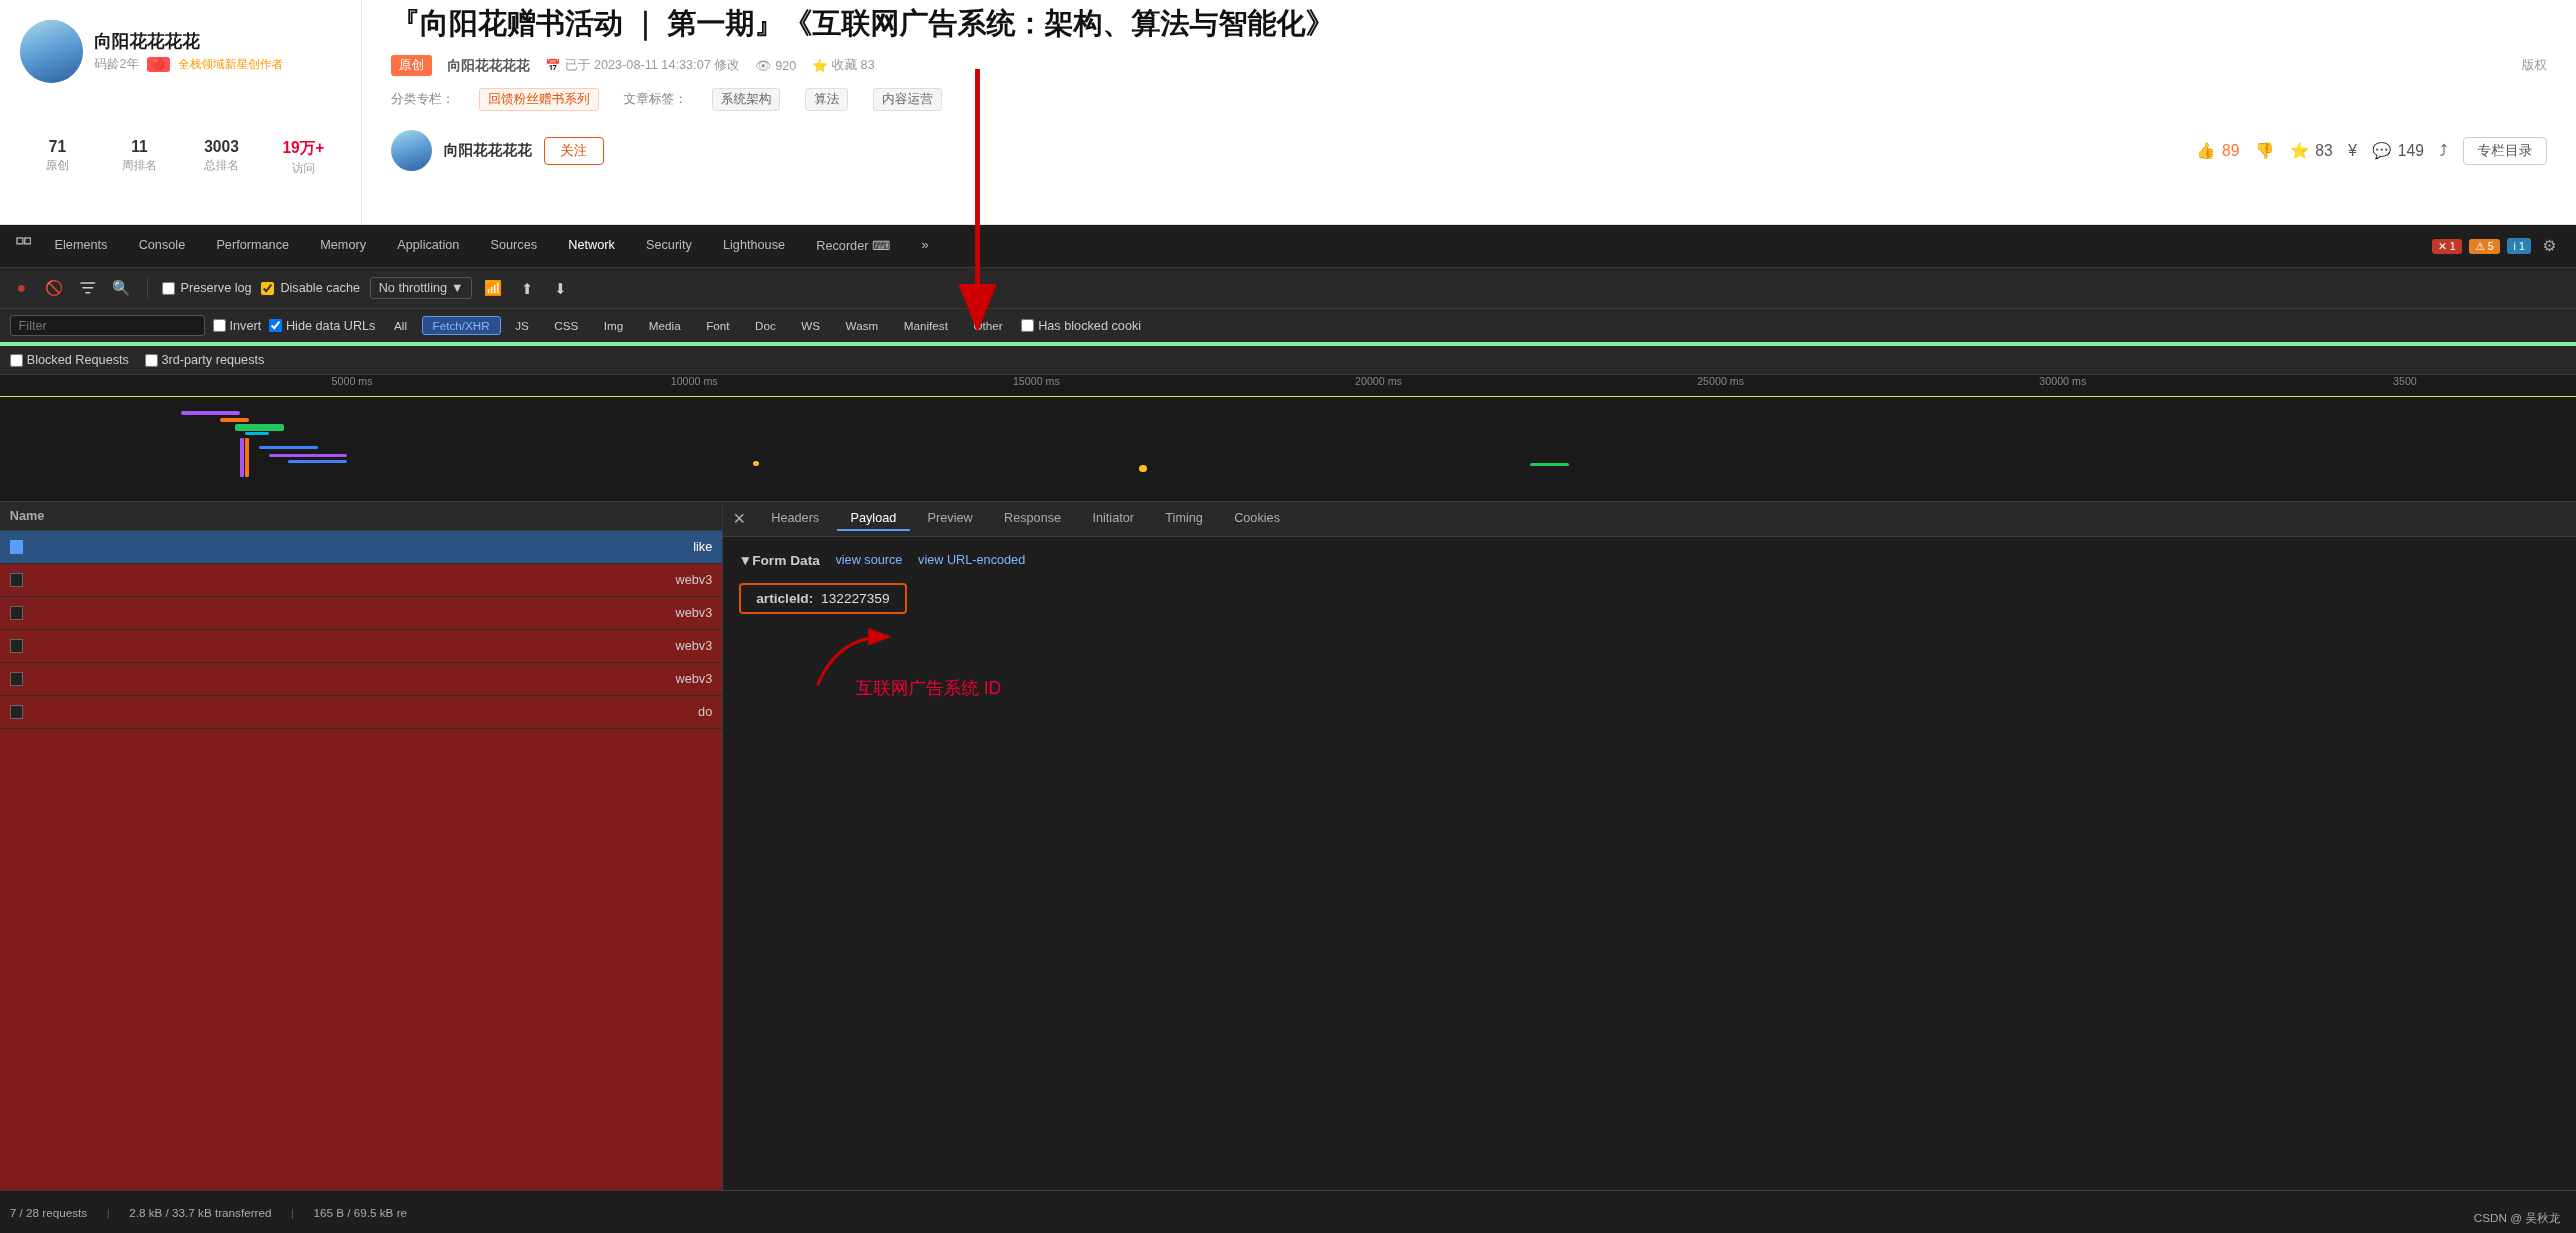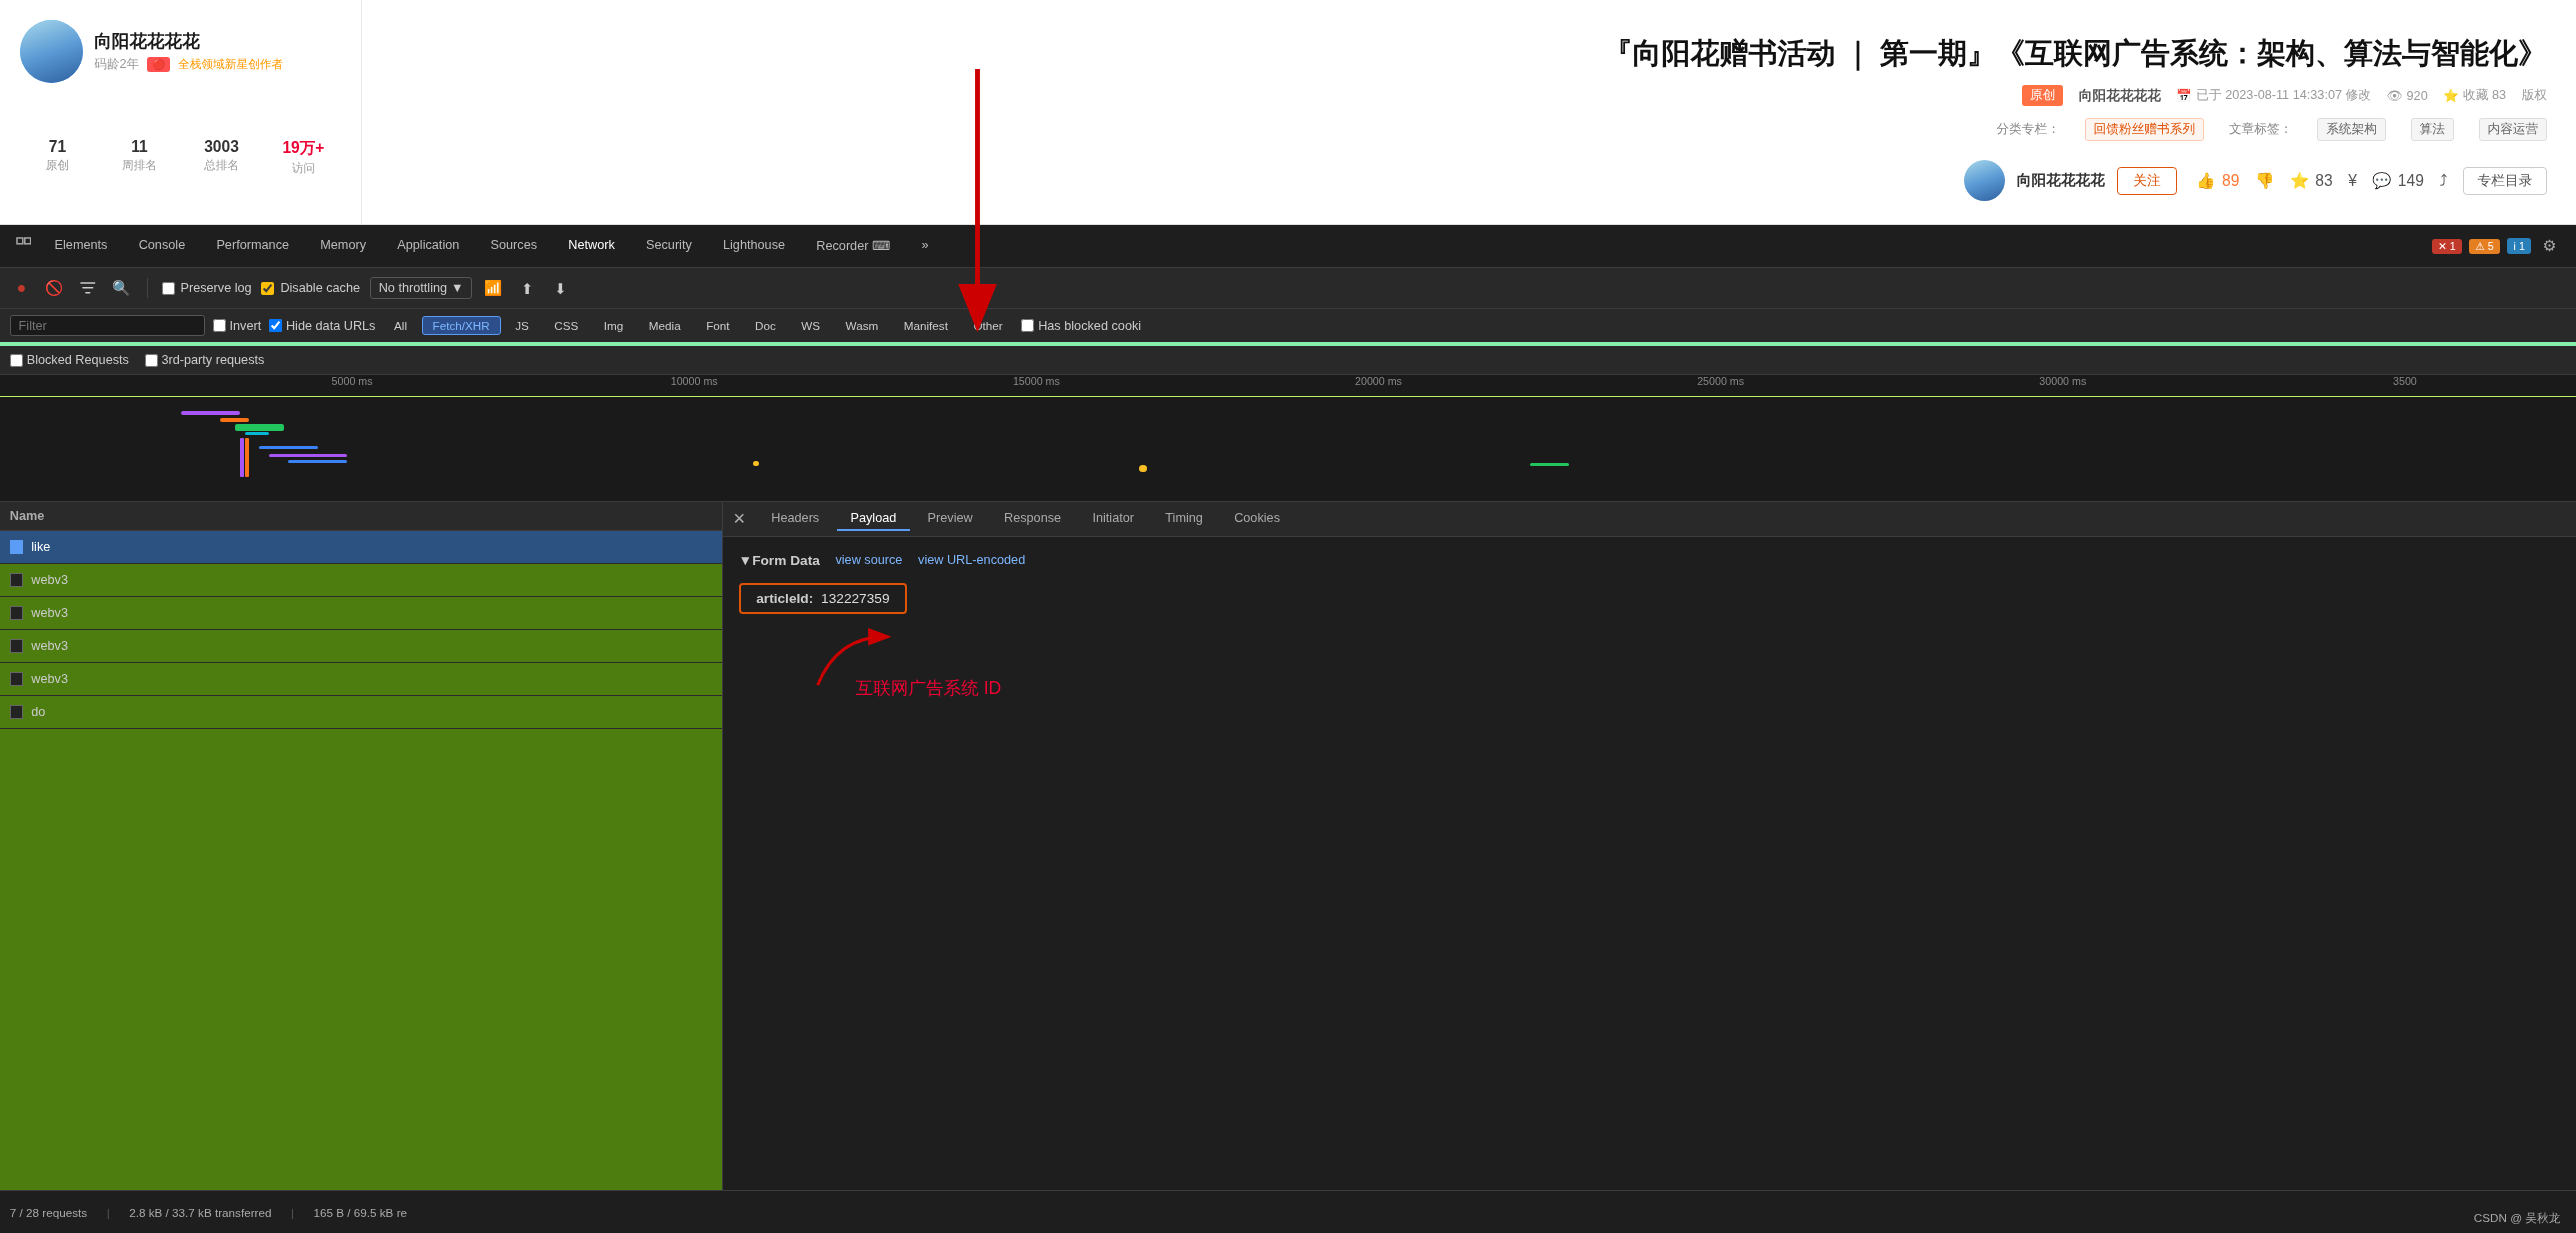--- a/index.html
+++ b/index.html
@@ -19,21 +19,21 @@
     .badge { background: #ff4f4f; color: #fff; font-size: 10.7px; padding: 1px 4.9px; border-radius: 2.9px; display: flex; align-items: center; gap: 2.9px; }
     .creator-badge { color: #f90; font-size: 11.7px; font-weight: 500; }
     .stats-grid { display: grid; grid-template-columns: repeat(4, 1fr); gap: 5.9px; }
     .stat-item { display: flex; flex-direction: column; align-items: center; gap: 2px; }
     .stat-value { font-size: 15.6px; font-weight: 600; color: #333; margin-top: 38px; }
     .stat-label { font-size: 11.7px; color: #999; }
     .stat-value.red { color: #e03; }
     .stats-grid2 { display: grid; grid-template-columns: repeat(5, 1fr); gap: 5.9px; margin-top: 3.9px; }
 
     
-    .article-area { flex: 1; padding: 33px 29px; display: flex; flex-direction: column; gap: 11.7px; position: relative; align-items: flex-end; }
+    .article-area { flex: 1; padding: 3px 29px; display: flex; flex-direction: column; gap: 11.7px; position: relative; }
     .article-title { font-size: 29px; font-weight: 700; color: #111; line-height: 1.4; }
     .article-meta-row { display: flex; align-items: center; gap: 15.6px; flex-wrap: wrap; }
     .tag-yuanchuang { background: #ff7043; color: #fff; font-size: 12.7px; padding: 2px 7.8px; border-radius: 2.9px; }
     .meta-author { font-size: 13.7px; color: #555; font-weight: 600; }
     .meta-time { font-size: 12.7px; color: #999; display: flex; align-items: center; gap: 3.9px; }
     .meta-views { font-size: 12.7px; color: #999; display: flex; align-items: center; gap: 3.9px; }
     .meta-collect { font-size: 12.7px; color: #999; display: flex; align-items: center; gap: 3.9px; }
     .meta-copyright { margin-left: auto; font-size: 12.7px; color: #999; }
     .article-tags-row { display: flex; align-items: center; gap: 25px; font-size: 12.7px; color: #888; }
     .tag-link { color: #e05206; font-size: 12.7px; text-decoration: none; background: #fff5f0; padding: 2px 7.8px; border-radius: 2.9px; border: 1px solid #ffccb3; }
@@ -83,21 +83,21 @@
     
     .devtools-timeline { height: 127px; background: #1a1a1a; border-bottom: 1px solid #3c3c3c; position: relative; overflow: hidden; flex-shrink: 0; }
     .timeline-ruler { display: flex; align-items: flex-start; height: 21.5px; border-bottom: 1px solid #bef264; padding: 0 0 0 181px; }
     .timeline-mark { font-size: 10.7px; color: #888; flex: 1; text-align: center; white-space: nowrap; }
     .timeline-bars { height: 106px; position: relative; margin-left: 181px; }
 
     
     .devtools-main { display: flex; flex: 1; overflow: hidden; }
 
     
-    .name-list { width: 723px; min-width: 723px; background: #4d7c0f; border-right: 1px solid #3c3c3c; display: flex; flex-direction: column; }
+    .name-list { width: 723px; min-width: 723px; background: #7f1d1d; border-right: 1px solid #3c3c3c; display: flex; flex-direction: column; text-align: right; }
     .name-list-header { display: flex; align-items: center; height: 29px; background: #2a2a2a; border-bottom: 1px solid #3c3c3c; padding: 0 9.8px; font-size: 12.7px; color: #aaa; font-weight: 600; }
     .name-list-item { display: flex; align-items: center; height: 33px; padding: 0 9.8px; gap: 7.8px; border-bottom: 1px solid #2a2a2a; font-size: 12.7px; color: #ccc; cursor: pointer; }
     .name-list-item.selected { background: #2c5282; color: #fff; }
     .name-list-item .checkbox { width: 13.7px; height: 13.7px; border: 1px solid #666; background: #222; flex-shrink: 0; }
     .name-list-item .checkbox.checked { background: #5b9cf6; border-color: #5b9cf6; }
     .name-list-item .item-name { flex: 1; overflow: hidden; text-overflow: ellipsis; white-space: nowrap; }
 
     
     .right-panel { flex: 1; background: #1e1e1e; display: flex; flex-direction: column; }
     .right-panel-tabs { display: flex; align-items: center; height: 35px; background: #292929; border-bottom: 1px solid #3c3c3c; padding: 0 9.8px; gap: 3.9px; }

